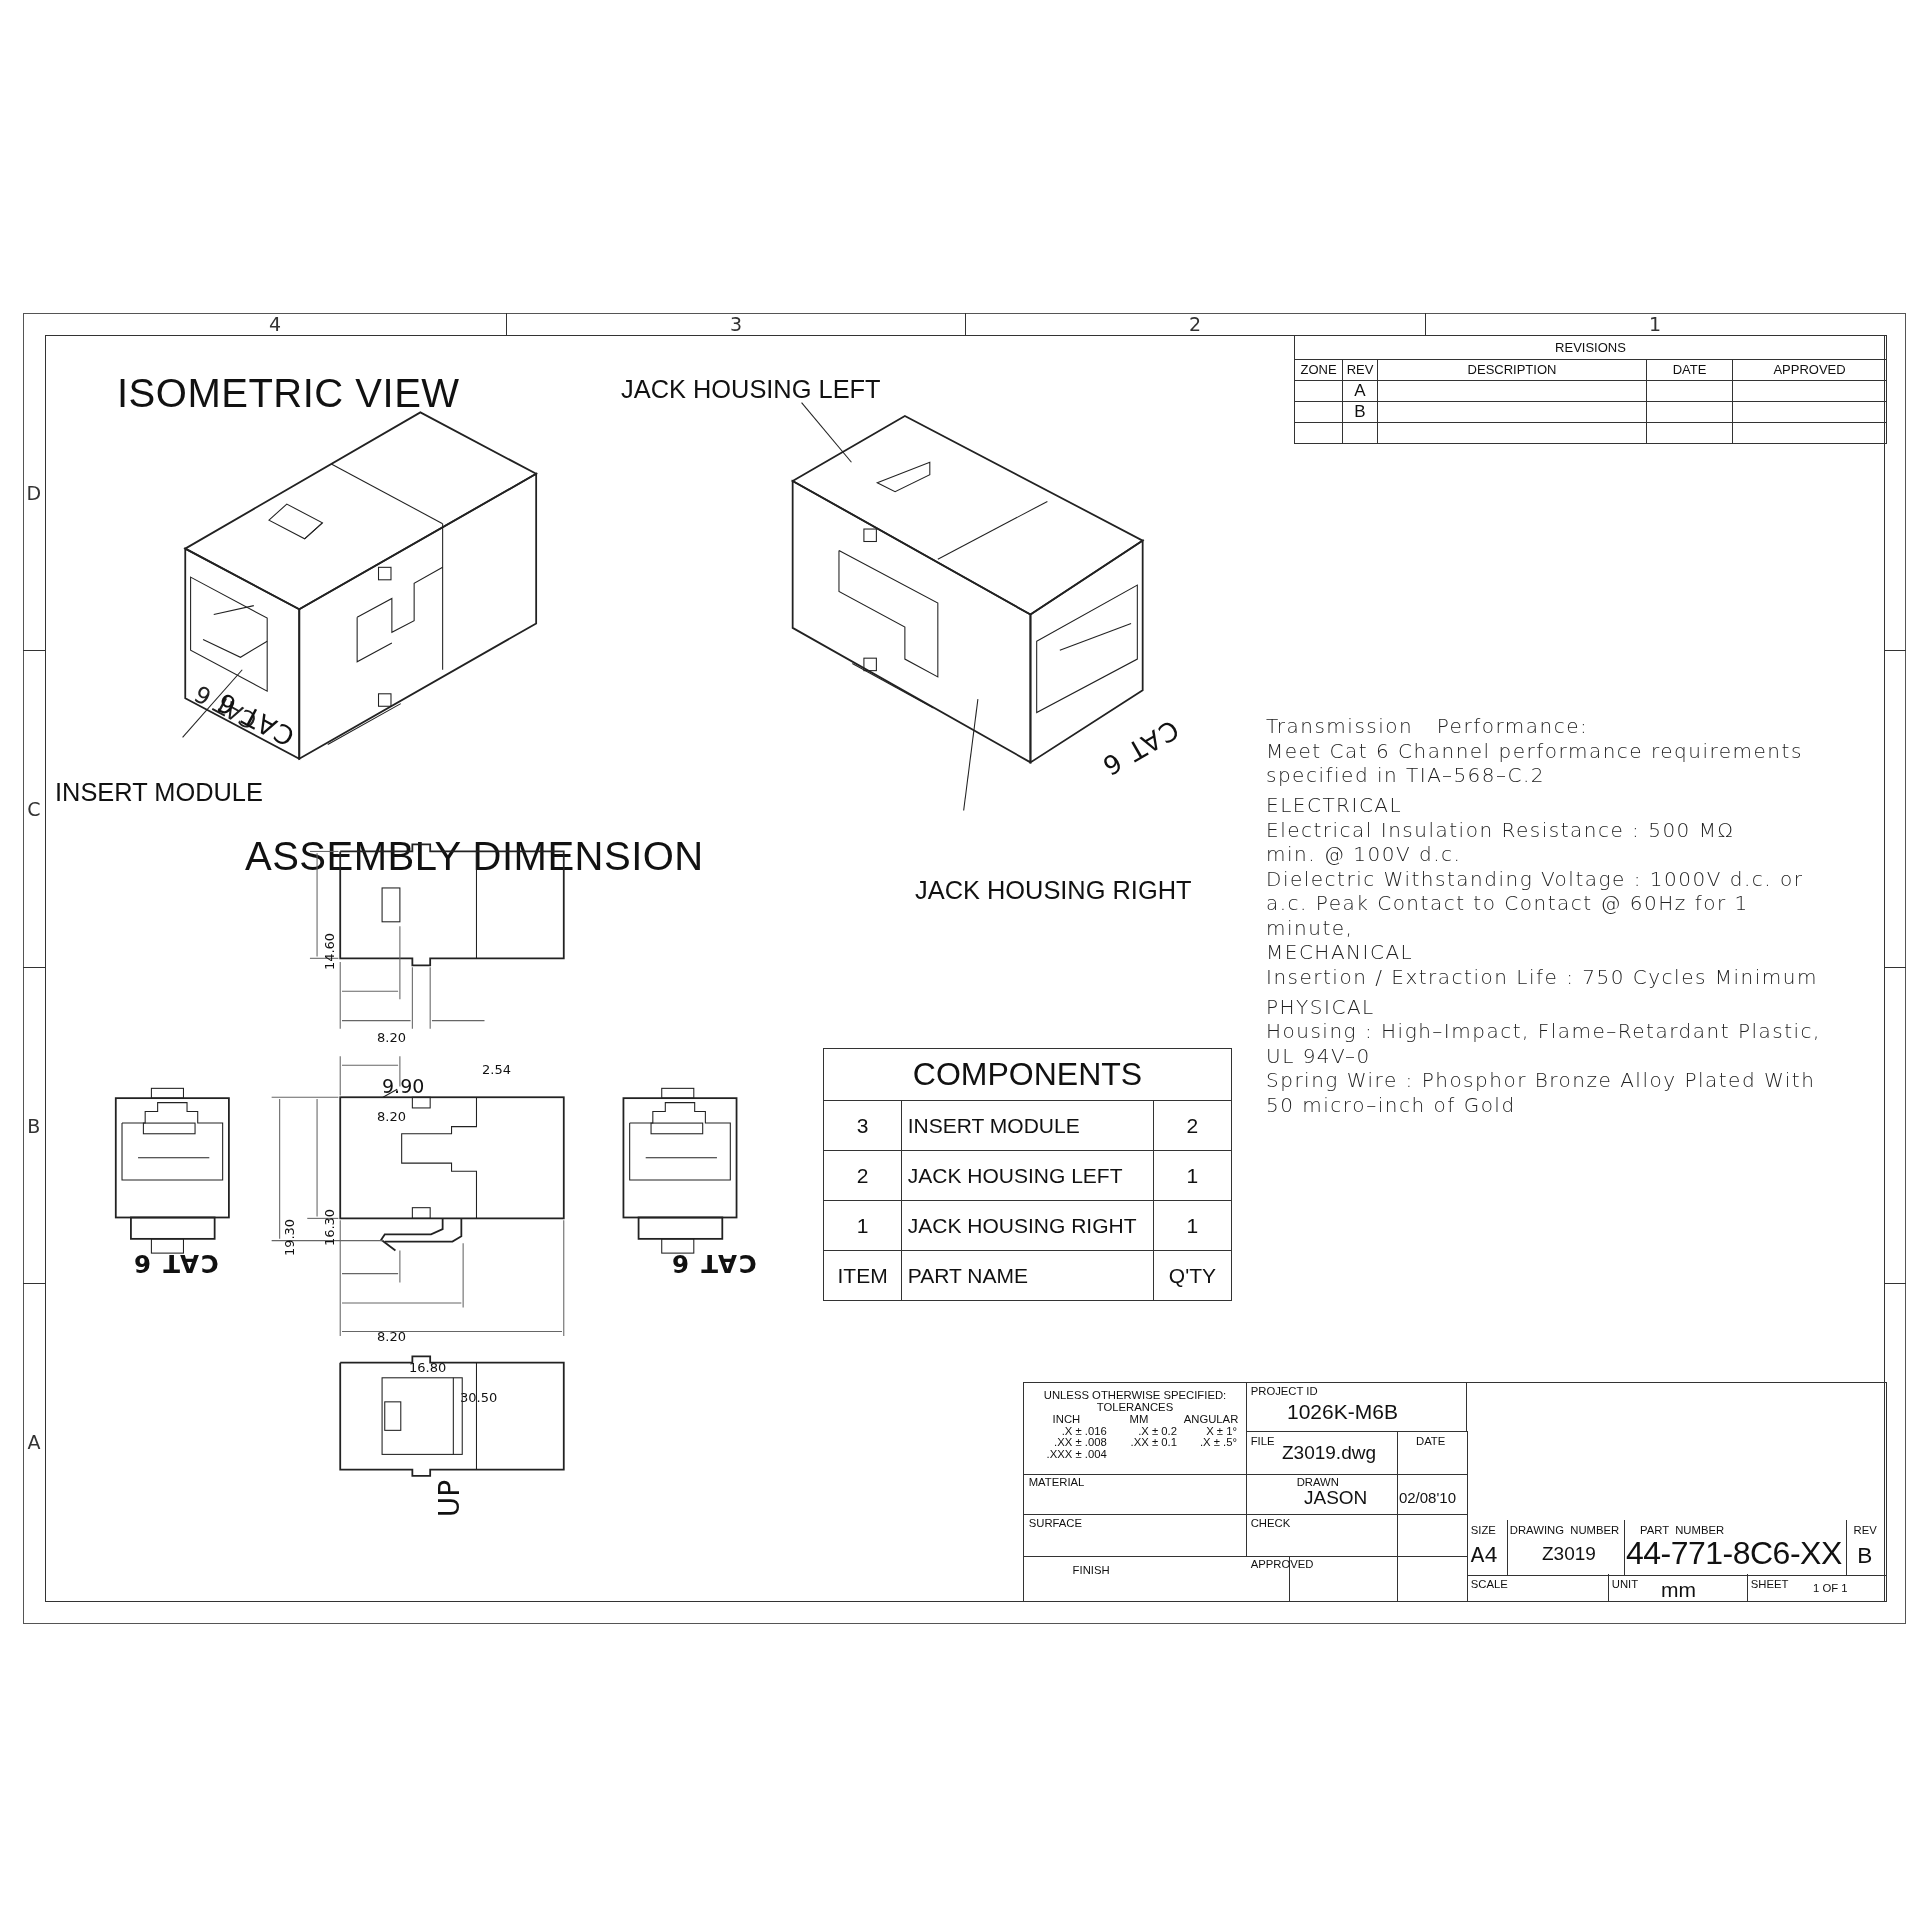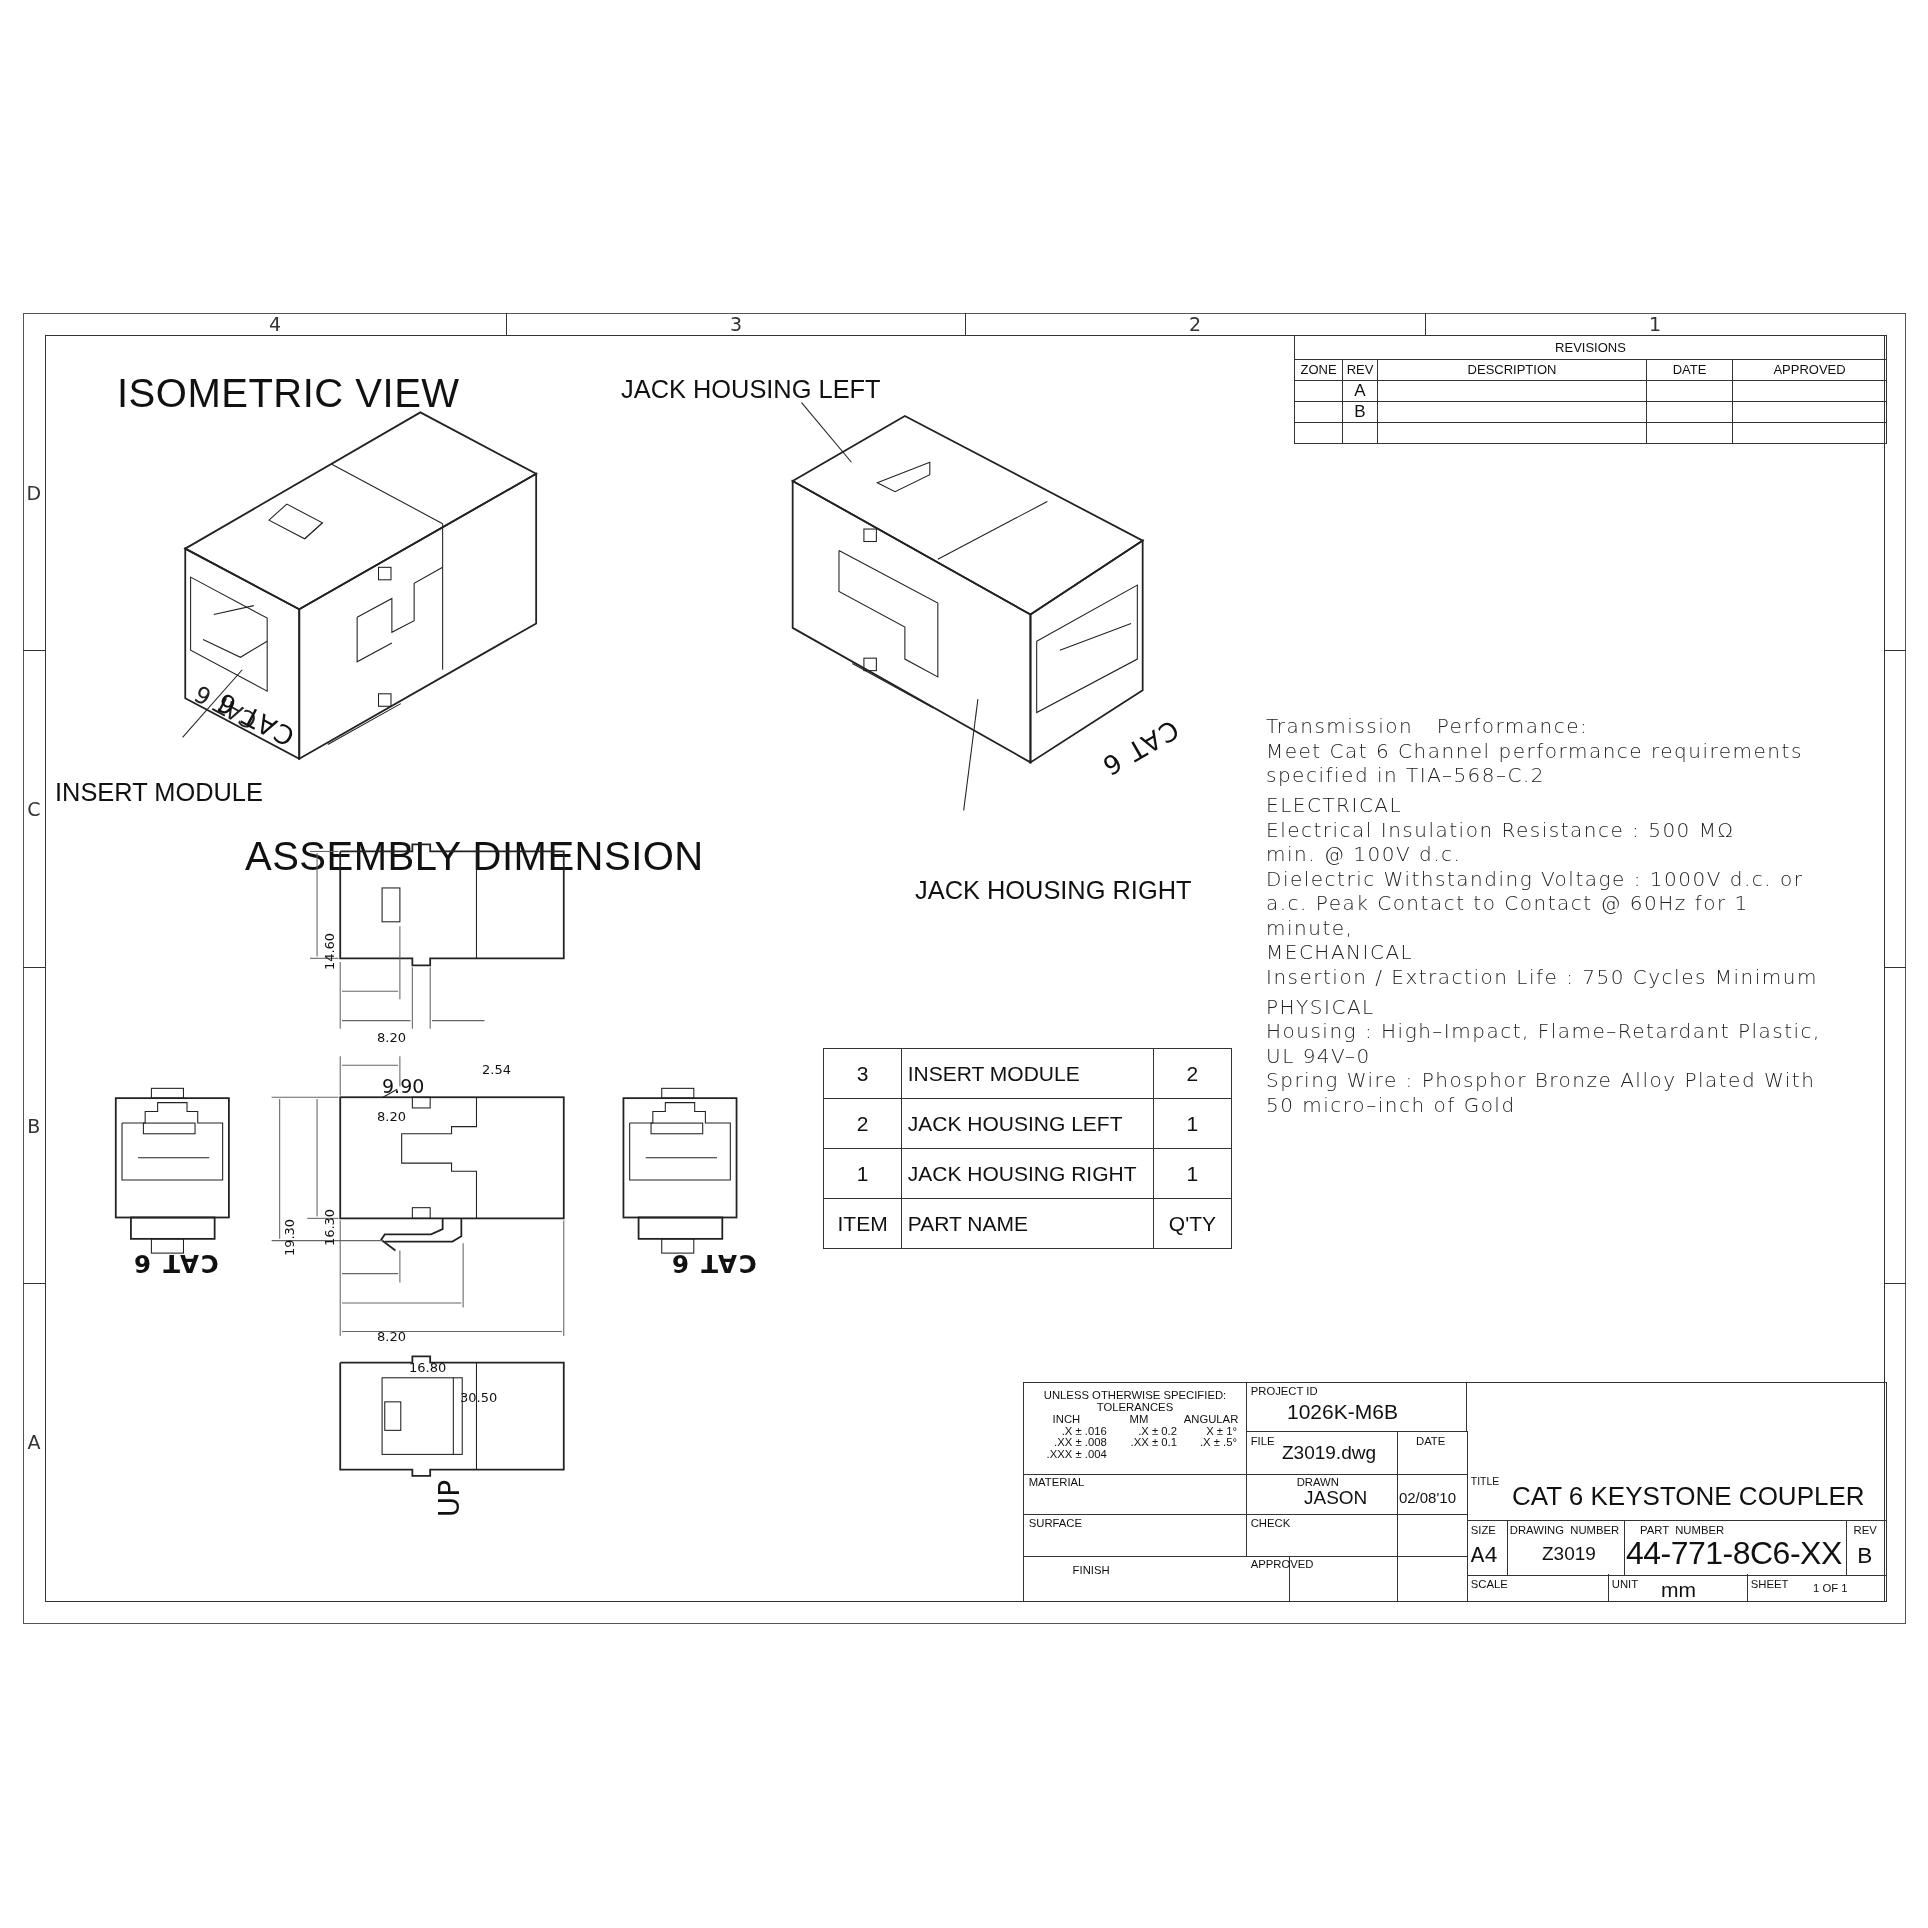--- a/index.html
+++ b/index.html
@@ -239,20 +239,23 @@
   <div>Insertion / Extraction Life : 750 Cycles Minimum</div>
   <div class="head">PHYSICAL</div>
   <div>Housing : High–Impact, Flame–Retardant Plastic,</div>
   <div>UL 94V–0</div>
   <div>Spring Wire : Phosphor Bronze Alloy Plated With</div>
   <div>50 micro–inch of Gold</div>
 </div>
 
 <table class="abs comp" style="left:823px;top:1048px;width:409px;">
   <tbody>
+      <tr>
+        <td colspan="3" class="c" style="font-size:32px;height:51px;">COMPONENTS</td>
+      </tr>
   <tr>
     <td class="c" style="width:66px;">3</td>
     <td>INSERT MODULE</td>
     <td class="c" style="width:66px;">2</td>
   </tr>
   <tr>
     <td class="c">2</td>
     <td>JACK HOUSING LEFT</td>
     <td class="c">1</td>
   </tr>
@@ -321,24 +324,20 @@
   </div>
   <div class="abs" style="left:222px;top:132px;width:151px;height:41px;border-right:1.9px solid #333;border-bottom:1.9px solid #333;">
     <span class="lbl" style="left:4.7px;top:1.9px;">CHECK</span>
   </div>
   <div class="abs" style="left:373px;top:132px;width:70px;height:41px;border-right:1.9px solid #333;border-bottom:1.9px solid #333;"></div>
   <div class="abs" style="left:222px;top:173px;width:151px;height:45px;border-right:1.9px solid #333;">
     <span class="lbl" style="left:4.7px;top:1.9px;">APPROVED</span>
   </div>
   <div class="abs" style="left:373px;top:173px;width:70px;height:45px;border-right:1.9px solid #333;"></div>
 
-  <div class="abs" style="left:443px;top:89px;width:420px;height:48px;border-bottom:1.9px solid #333;">
-    <span class="lbl" style="left:3.8px;top:3.8px;font-size:10.4px;">TITLE</span>
-    <span class="val" style="left:45px;top:9.4px;font-size:26px;font-family:'Liberation Sans',sans-serif;">CAT 6 KEYSTONE COUPLER</span>
-  </div>
   <div class="abs" style="left:443px;top:137px;width:40px;height:55px;border-right:1.9px solid #333;border-bottom:1.9px solid #333;">
     <span class="lbl" style="left:3.8px;top:3.8px;">SIZE</span>
     <span class="val" style="left:3.8px;top:22.6px;font-size:22.6px;font-family:Liberation Mono, monospace;">A4</span>
   </div>
   <div class="abs" style="left:482px;top:137px;width:118px;height:55px;border-right:1.9px solid #333;border-bottom:1.9px solid #333;">
     <span class="lbl" style="left:3.8px;top:3.8px;white-space:pre;">DRAWING  NUMBER</span>
     <span class="val" style="left:36px;top:22.6px;font-size:19px;">Z3019</span>
   </div>
   <div class="abs" style="left:600px;top:137px;width:222px;height:55px;border-right:1.9px solid #333;border-bottom:1.9px solid #333;">
     <span class="lbl" style="left:16px;top:3.8px;white-space:pre;">PART  NUMBER</span>

